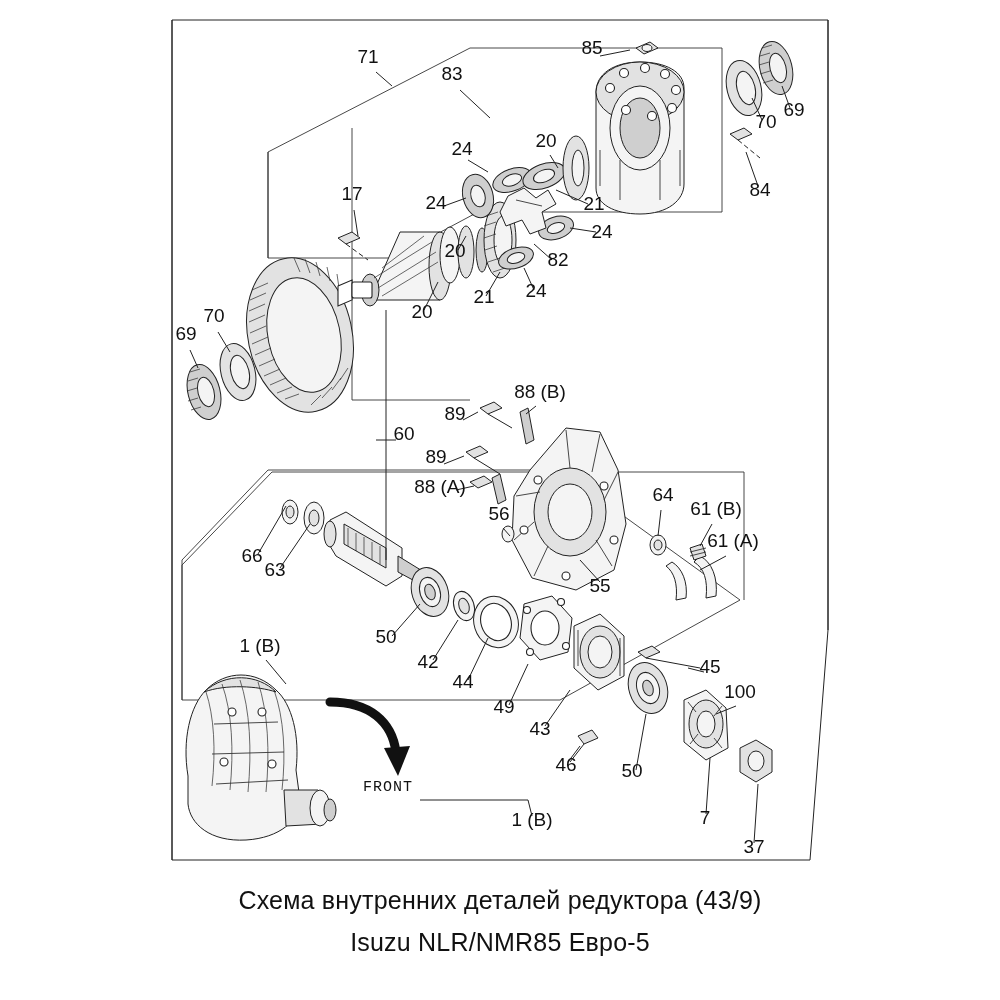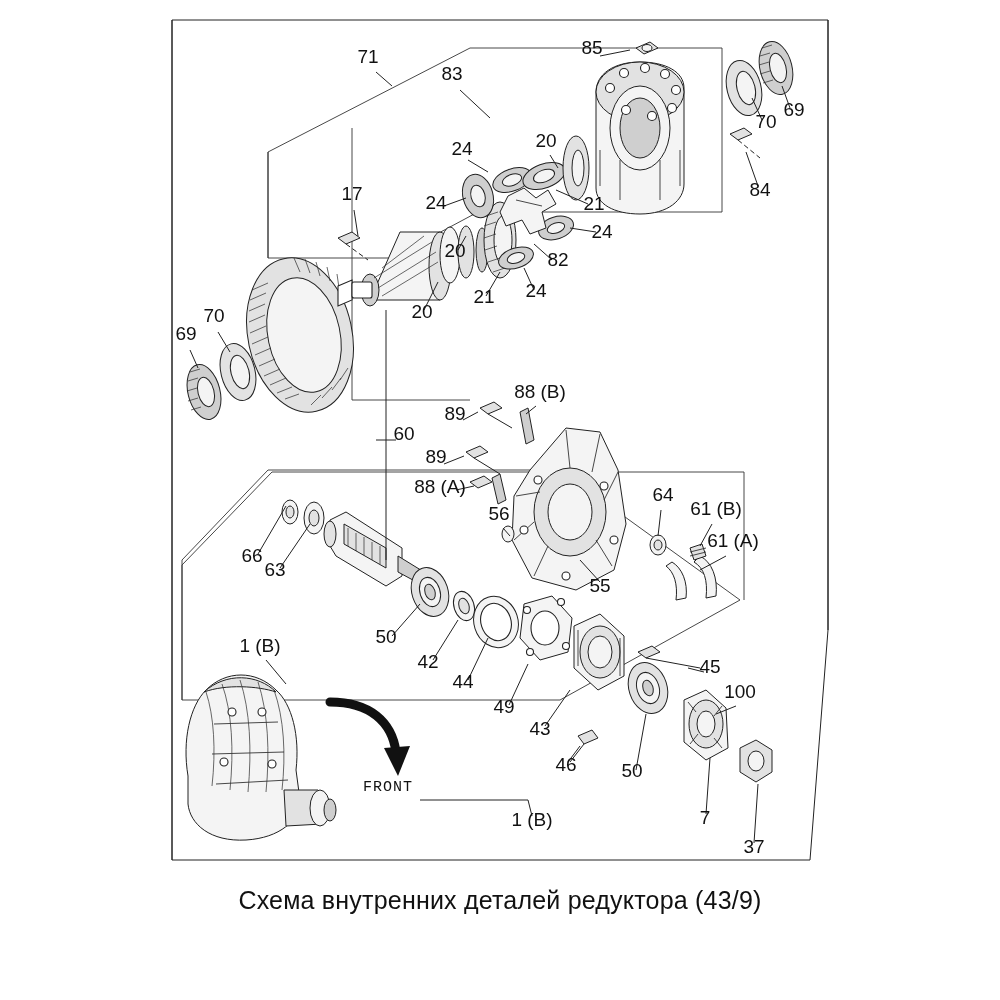--- a/index.html
+++ b/index.html
@@ -431,15 +431,16 @@
       <text class="lbl" x="705" y="824" text-anchor="middle">7</text>
       <text class="lbl" x="754" y="853" text-anchor="middle">37</text>
       <text class="lbl" x="260" y="652" text-anchor="middle">1 (B)</text>
       <text class="lbl" x="532" y="826" text-anchor="middle">1 (B)</text>
     </g>
 
   </svg>
 
   <div class="caption-block">
     <div class="caption-line1">Схема внутренних деталей редуктора (43/9)</div>
+    <div class="caption-line2">Isuzu NLR/NMR85 Евро-5</div>
   </div>
 
 </div>
 
 </body></html>

